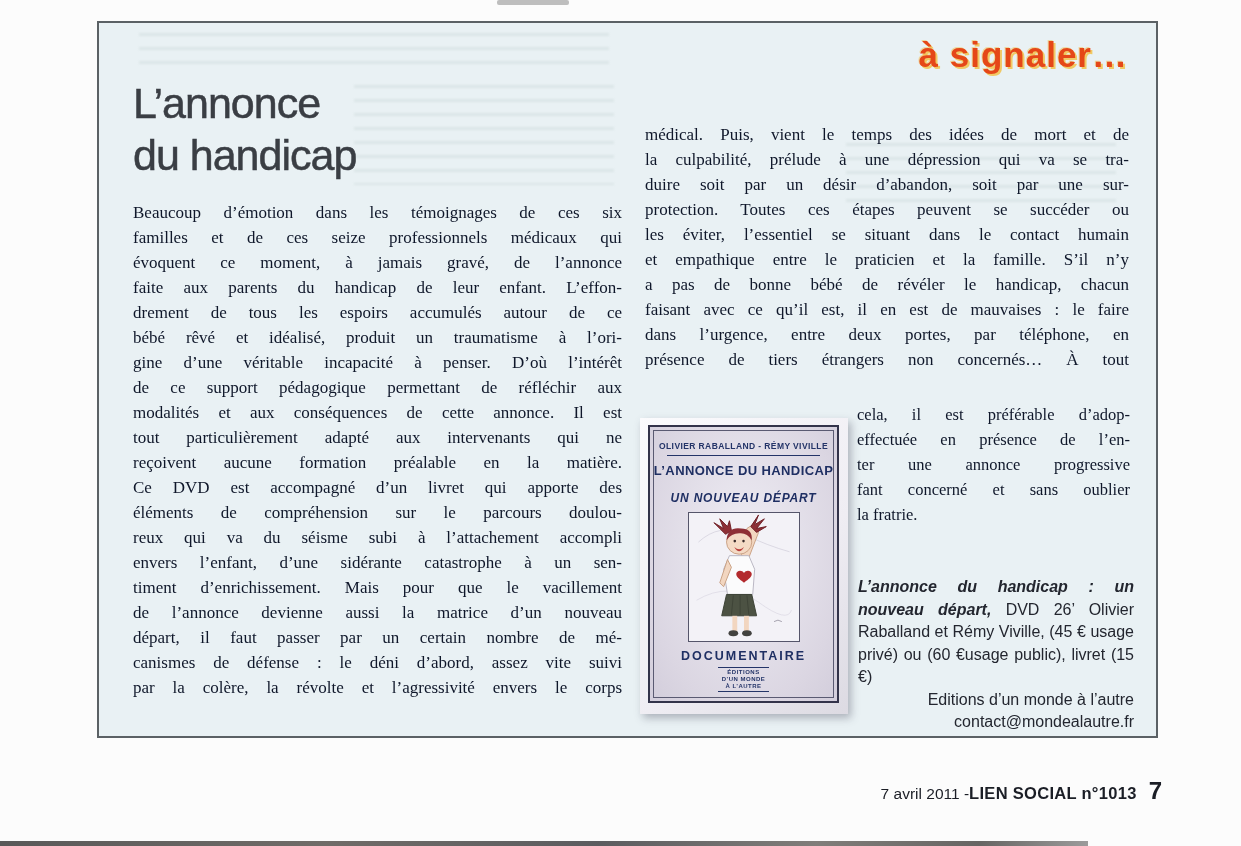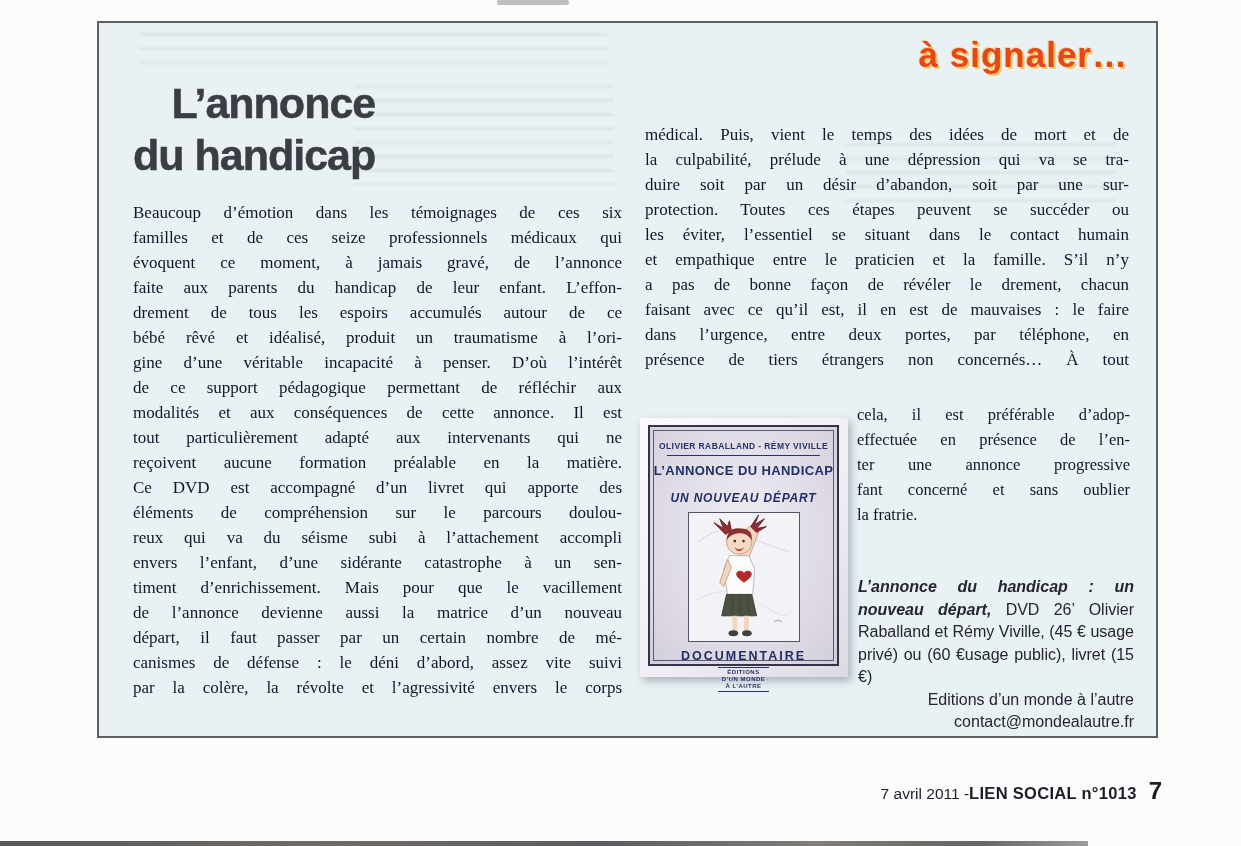--- a/index.html
+++ b/index.html
@@ -24,35 +24,35 @@
   .g3 { right:40px; top:120px; width:270px; height:70px;  }
 
   .section-label {
     position:absolute; top:12px; right:28px;
     font-size:35px; font-weight:bold; letter-spacing:1px;
     color:#e54718;
     text-shadow:2px 2px 0 rgba(243,187,52,0.75), -1px -1px 0 rgba(243,187,52,0.45);
   }
   .article-title {
     position:absolute; left:34px; top:54px;
-    font-size:43px; line-height:52px; font-weight:700;
-    color:#3a3e44; letter-spacing:-1px;text-align:right;
+    font-size:43px; line-height:52px; font-weight:400;
+    color:#3a3e44; letter-spacing:-1px;
     -webkit-text-stroke:0.5px #3a3e44;
   }
   .col { position:absolute; color:#0f172a; font-family:Liberation Serif, serif; font-size:17px; }
   .col-left   { left:34px;  top:177px; width:489px; }
   .col-right  { left:546px; top:99px;  width:484px; }
   .col-narrow { left:758px; top:379px; width:273px; font-size:16.5px; }
   .tline { height:25px; line-height:25px; text-align:justify; overflow:hidden; }
   .tline::after { content:""; display:inline-block; width:100%; height:0; }
   .plainline { height:25px; line-height:25px; }
 
   
   .dvd-photo {
-    position:absolute; left:541px; top:395px; width:208px; height:259px;
+    position:absolute; left:541px; top:395px; width:208px; height:296px;
     background:linear-gradient(135deg,#fbfbfd 0%, #efedf3 60%, #dcdae2 100%);
     padding:7px 9px 11px 8px;
     box-shadow:3px 4px 8px rgba(60,60,80,0.35);
   }
   .dvd-cover {
     position:relative; width:100%; height:100%;
     background:radial-gradient(ellipse at 50% 45%, #efedf4 0%, #dbd6e2 75%, #d2cddb 100%);
     border:2px solid #33334a;
   }
   .dvd-cover-inner {
@@ -152,21 +152,21 @@
         <div class="tline">par la colère, la révolte et l’agressivité envers le corps</div>
       </div>
 
     <div class="col col-right">
         <div class="tline">médical. Puis, vient le temps des idées de mort et de</div>
         <div class="tline">la culpabilité, prélude à une dépression qui va se tra-</div>
         <div class="tline">duire soit par un désir d’abandon, soit par une sur-</div>
         <div class="tline">protection. Toutes ces étapes peuvent se succéder ou</div>
         <div class="tline">les éviter, l’essentiel se situant dans le contact humain</div>
         <div class="tline">et empathique entre le praticien et la famille. S’il n’y</div>
-        <div class="tline">a pas de bonne façon de révéler le drement, chacun</div>
+        <div class="tline">a pas de bonne bébé de révéler le handicap, chacun</div>
         <div class="tline">faisant avec ce qu’il est, il en est de mauvaises : le faire</div>
         <div class="tline">dans l’urgence, entre deux portes, par téléphone, en</div>
         <div class="tline">présence de tiers étrangers non concernés… À tout</div>
       </div>
 
     <div class="col col-narrow">
       <div>
           <div class="tline">cela, il est préférable d’adop-</div>
           <div class="tline">effectuée en présence de l’en-</div>
           <div class="tline">ter une annonce progressive</div>

